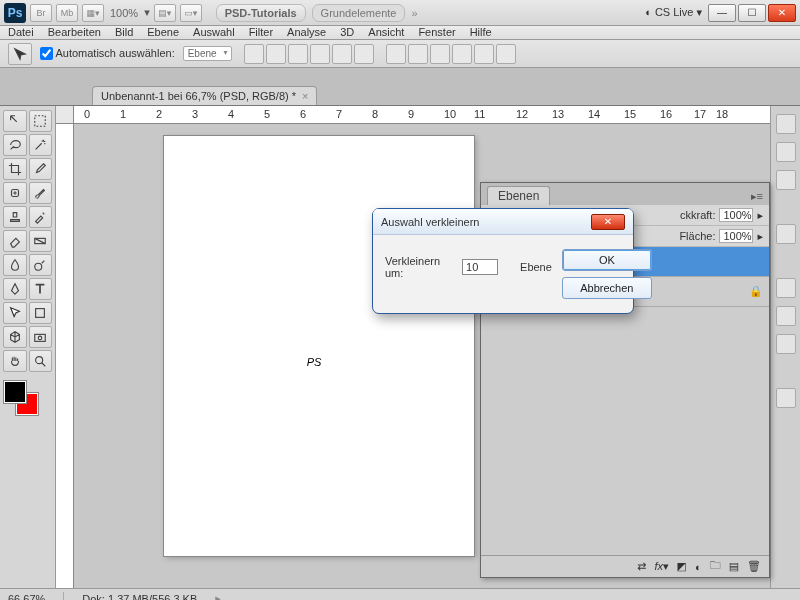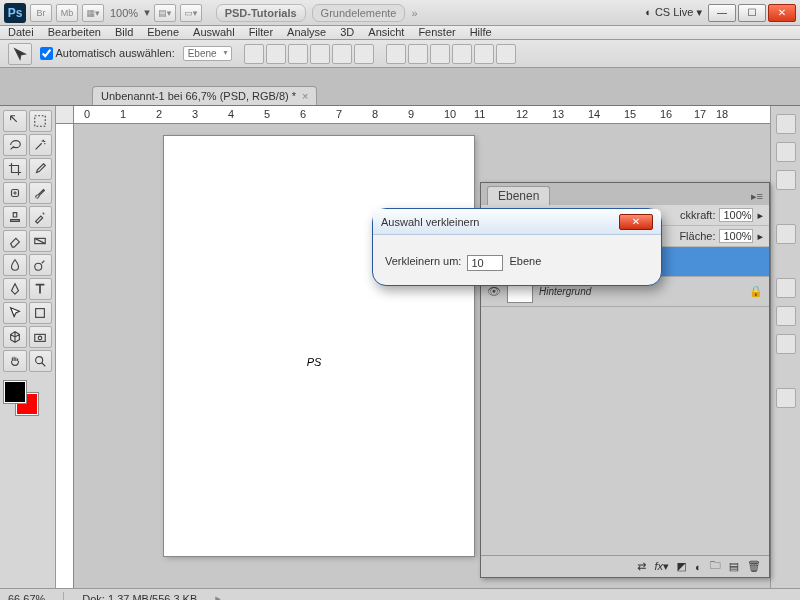--- a/index.html
+++ b/index.html
@@ -62,25 +62,25 @@
   .panel .prow .pct{border:1px solid #aaa;background:#fff;padding:0 3px;width:34px;text-align:right;}
   .panel .layers{flex:1;background:#cdcdcd;}
   .layer{display:flex;align-items:center;height:30px;border-bottom:1px solid #aaa;padding:0 6px;gap:6px;}
   .layer.sel{background:#4a90d9;color:#fff;}
   .layer .eye{width:14px;height:14px;color:#555;}
   .layer .thumb{width:26px;height:22px;background:#fff;border:1px solid #888;}
   .layer .lname{font-size:10px;}
   .layer .lock{margin-left:auto;color:#555;}
   .panel .pfoot{height:22px;background:#cfcfcf;border-top:1px solid #999;display:flex;align-items:center;justify-content:flex-end;gap:8px;padding:0 8px;color:#666;}
   
-  .dialog{position:absolute;left:372px;top:208px;width:290px;background:#f2f2f2;border:1px solid #2a5aa0;border-radius:14px;box-shadow:3px 5px 12px rgba(0,0,0,.35);z-index:50;}
+  .dialog{position:absolute;left:372px;top:208px;width:262px;background:#f2f2f2;border:1px solid #2a5aa0;border-radius:7px;box-shadow:3px 5px 12px rgba(0,0,0,.35);z-index:50;}
   .dialog .dtitle{height:26px;background:linear-gradient(#fafdff,#dce8f5);border-bottom:1px solid #b9c9dd;border-radius:5px 5px 0 0;display:flex;align-items:center;padding:0 8px;color:#222;}
   .dialog .dtitle .dx{margin-left:auto;width:34px;height:16px;background:linear-gradient(#ff8a70,#d23010);border:1px solid #8a1d05;border-radius:2px;color:#fff;display:flex;align-items:center;justify-content:center;font-size:10px;}
   .dialog .dbody{padding:14px 12px;display:flex;align-items:flex-start;gap:10px;}
-  .dialog .dfields{display:flex;gap:6px;margin-top:6px;}
+  .dialog .dfields{display:flex;align-items:center;gap:22px;margin-top:6px;}
   .dialog input.num{width:36px;border:1px solid #888;padding:1px 3px;text-align:left;}
   .dialog .dbtns{display:flex;flex-direction:column;gap:6px;margin-left:auto;}
   .dialog button{width:90px;height:22px;border:1px solid #7a9ecc;border-radius:3px;background:linear-gradient(#f7fbff,#e3ecf7);color:#222;}
   .dialog button.primary{box-shadow:0 0 0 1px #5aa0e0 inset;}
   
   .statusbar{height:20px;background:#d6d6d6;border-top:1px solid #999;display:flex;align-items:center;padding:0 8px;font-size:10px;color:#555;gap:18px;}
   .statusbar .sdiv{width:1px;height:14px;background:#aaa;}
 </style>
 </head>
 <body>
@@ -399,15 +399,17 @@
     <span>Auswahl verkleinern</span>
     <div class="dx">✕</div>
   </div>
   <div class="dbody">
     <div class="dfields">
       <span>Verkleinern um:</span>
       <input class="num" value="10" style="">
       <span>Ebene</span>
     </div>
     <div class="dbtns">
+      <button class="primary">OK</button>
+      <button>Abbrechen</button>
     </div>
   </div>
 </div>
 
 </body></html>

